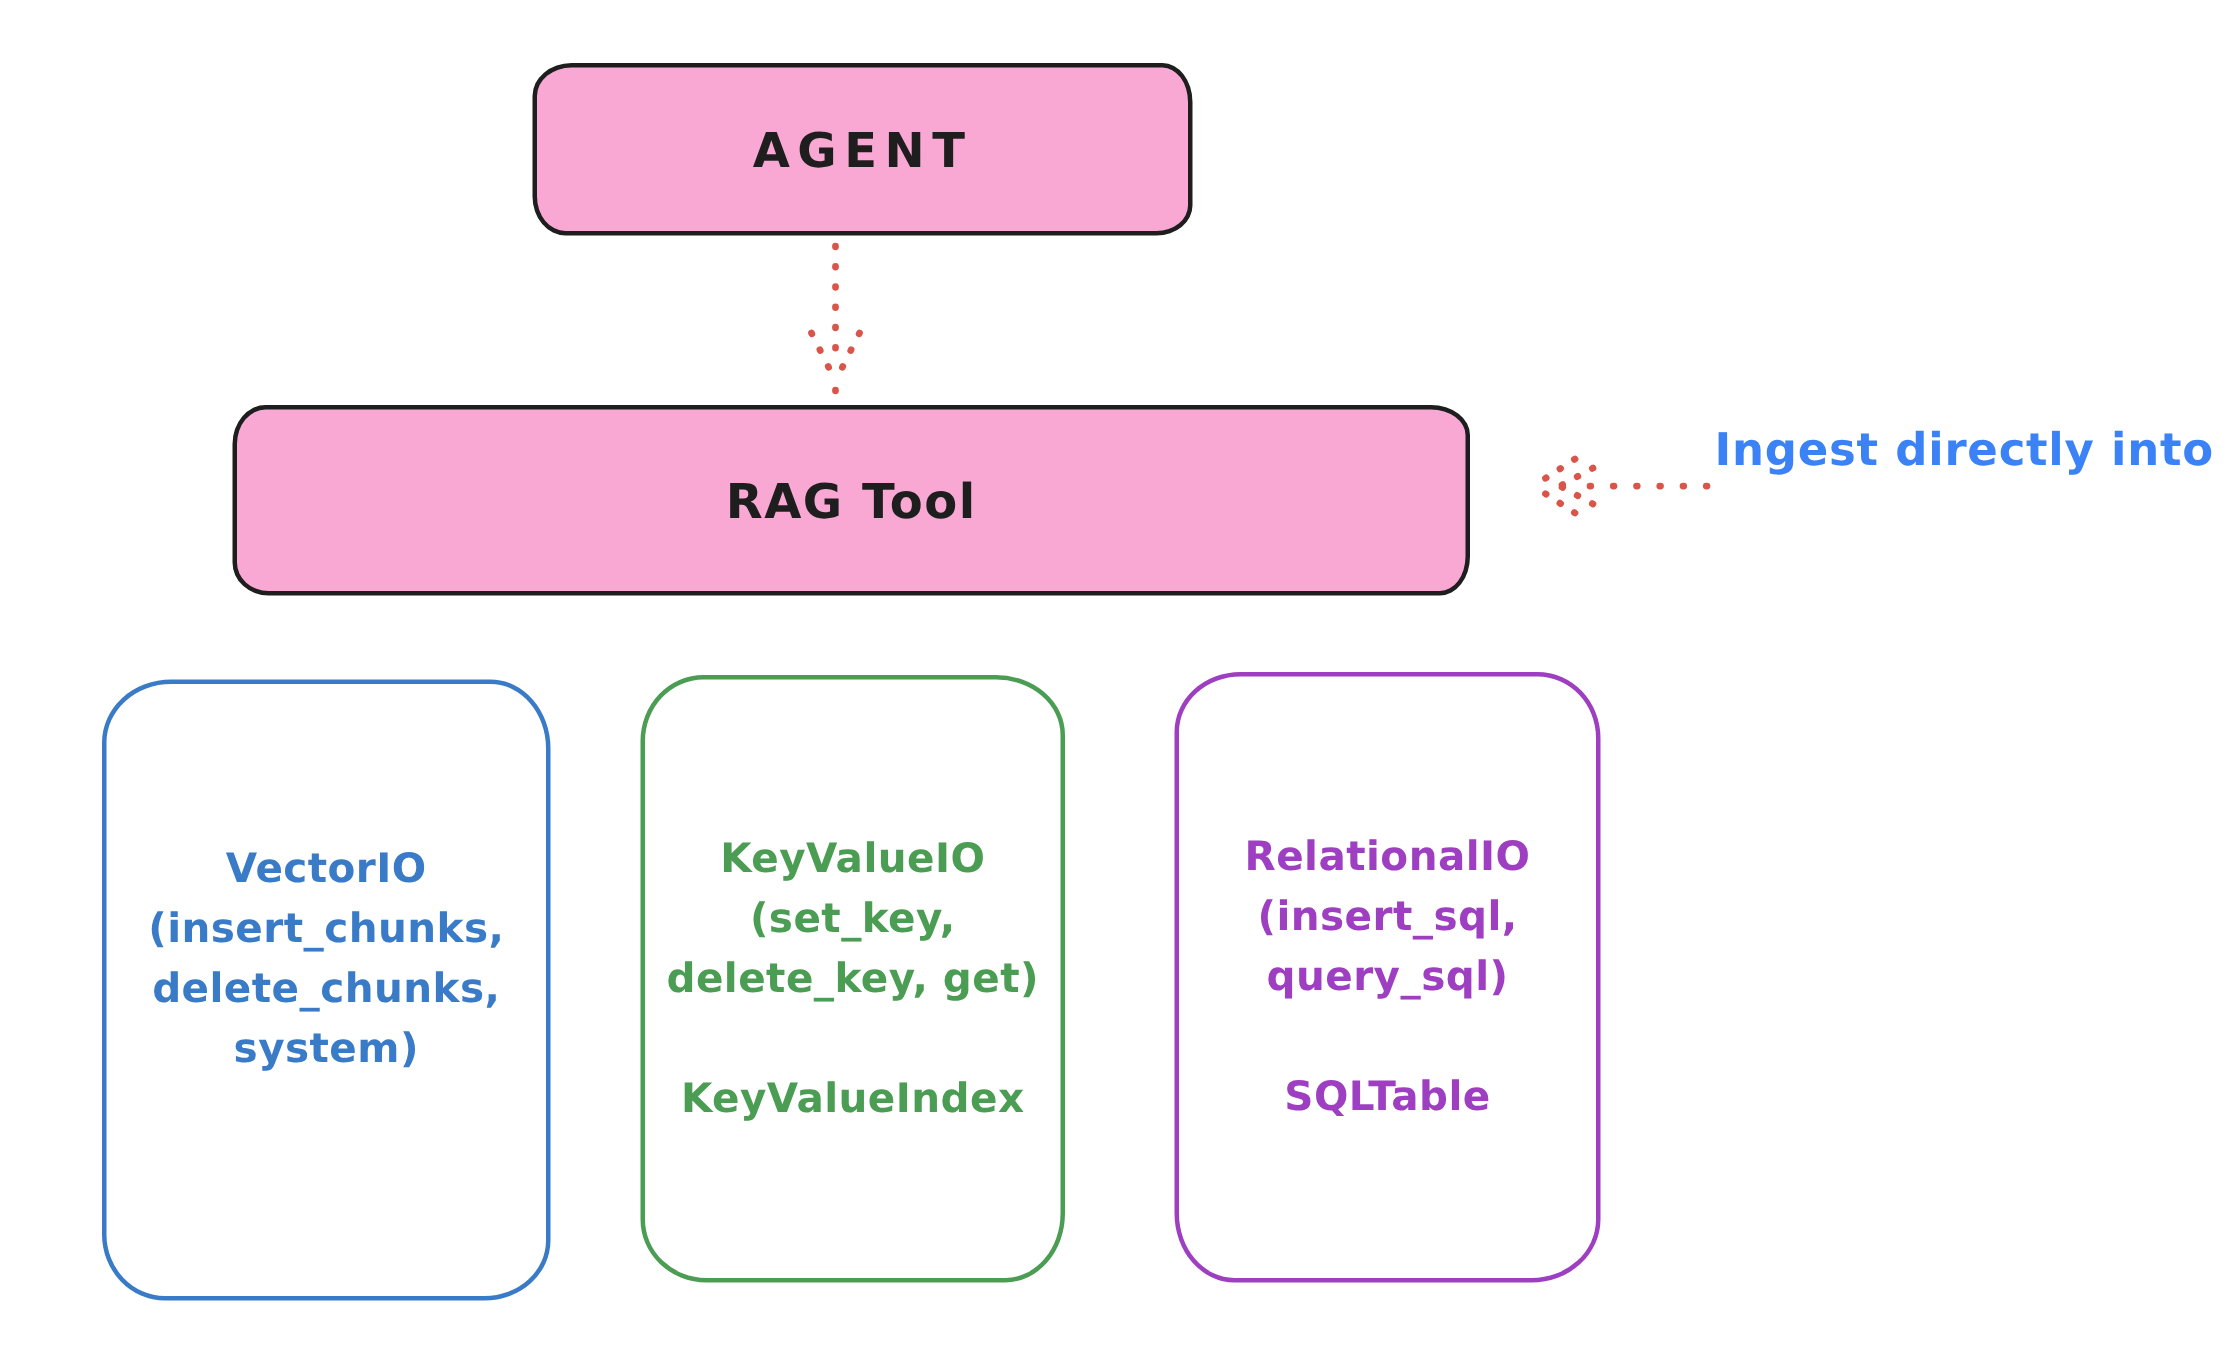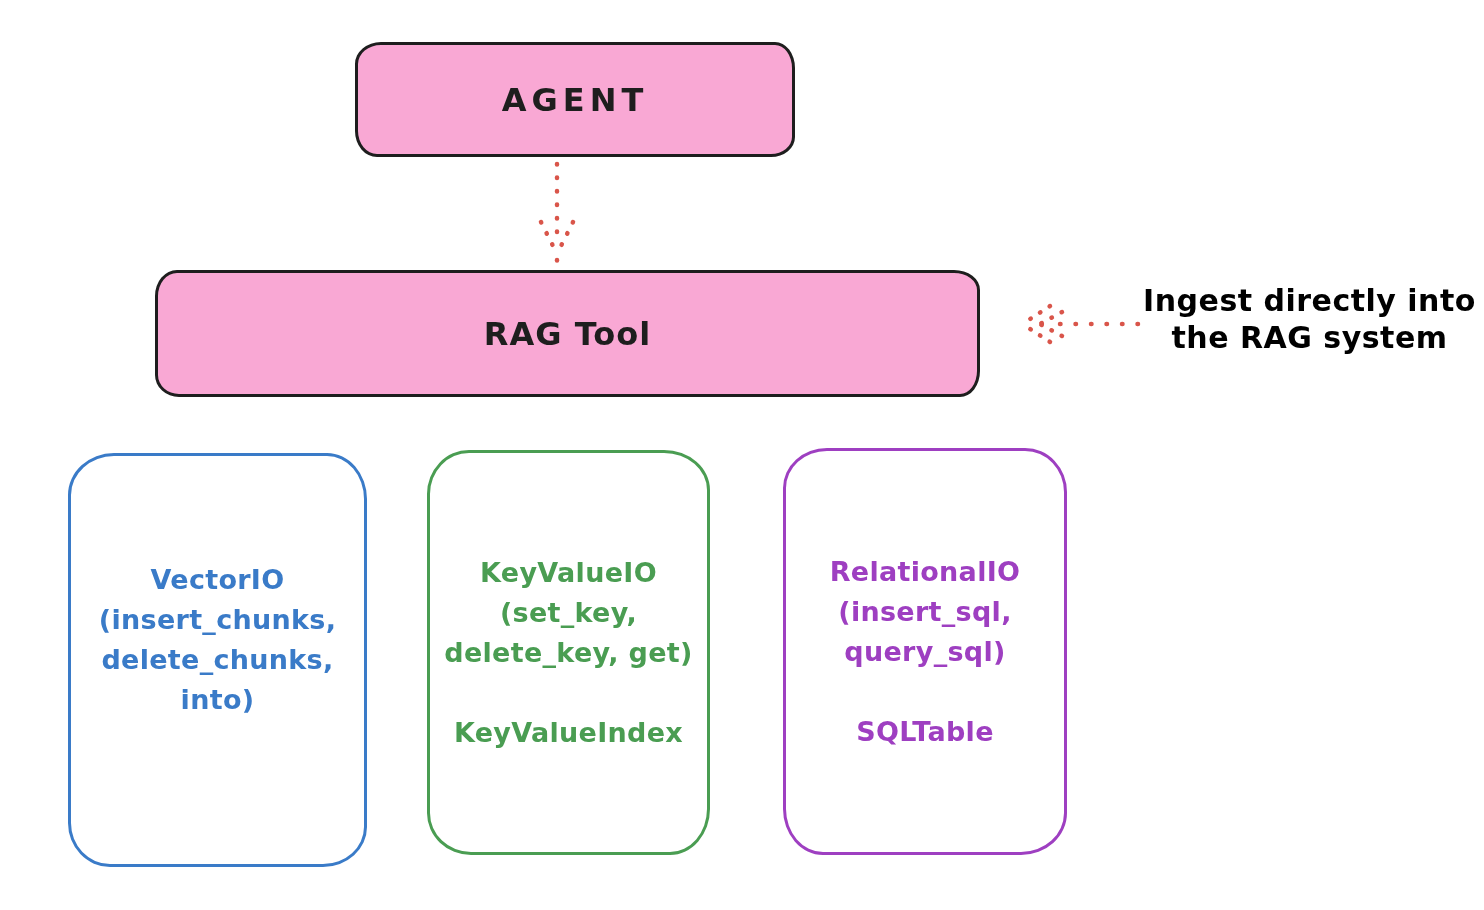--- a/index.html
+++ b/index.html
@@ -153,30 +153,29 @@
   <svg class="arrow arrow-horizontal" viewBox="0 0 126 52">
     <g stroke="#d9554a" stroke-width="4.5" stroke-linecap="round" fill="none">
       <path d="M120 26 L30 26" stroke-dasharray="0.5 15"></path>
       <path d="M32 8 L6 25" stroke-dasharray="0.5 11"></path>
       <path d="M32 44 L6 27" stroke-dasharray="0.5 11"></path>
       <path d="M44 14 L22 26" stroke-dasharray="0.5 11"></path>
       <path d="M44 38 L22 26" stroke-dasharray="0.5 11"></path>
     </g>
   </svg>
 
-  <div class="annotation" style="color:#000000">
+  <div class="annotation" style="color:#3b82f6">
     <div>Ingest directly into</div>
-    <div>the RAG system</div>
   </div>
 
   <div class="store store-blue">
     <div>VectorIO</div>
     <div>(insert_chunks,</div>
     <div>delete_chunks,</div>
-    <div>into)</div>
+    <div>system)</div>
     <div class="spacer"></div>
   </div>
 
   <div class="store store-green">
     <div>KeyValueIO</div>
     <div>(set_key,</div>
     <div>delete_key, get)</div>
     <div class="spacer"></div>
     <div>KeyValueIndex</div>
   </div>

